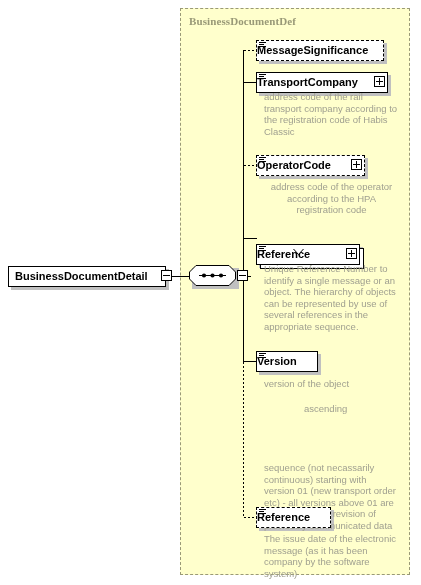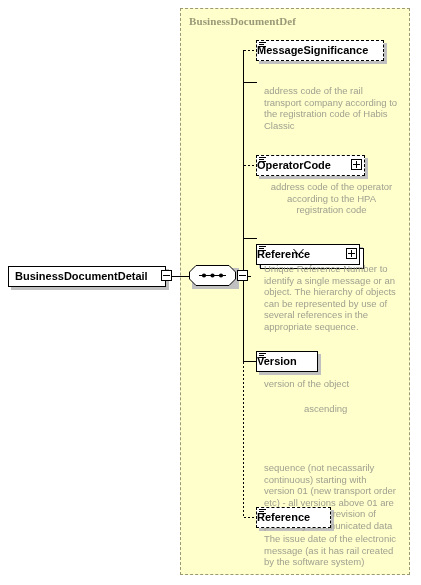--- a/index.html
+++ b/index.html
@@ -170,21 +170,33 @@
       <span class="label">MessageSignificance</span>
     </div>
     <div class="elglyph">
         <i></i>
         <i></i>
         <i></i>
       </div>
   </div>
 
   <div class="ln h" style="left:244px;top:82px;width:13px;"></div>
-  <div class="desc" style="left:264px;top:85px;">address code of the rail transport company according to the registration code of Habis Classic</div>
+  <div class="node" style="left:256px;top:72px;width:132px;">
+    <div class="shadow"></div>
+    <div class="body">
+      <span class="label">TransportCompany</span>
+    </div>
+    <div class="elglyph">
+        <i></i>
+        <i></i>
+        <i></i>
+      </div>
+    <div class="expander plus" style="right:3px;top:4px;"></div>
+  </div>
+  <div class="desc" style="left:264px;top:91px;">address code of the rail transport company according to the registration code of Habis Classic</div>
 
   <div class="dln h" style="left:244px;top:165px;width:13px;"></div>
   <div class="node optional" style="left:256px;top:155px;width:109px;">
     <div class="shadow"></div>
     <div class="body">
       <span class="label">OperatorCode</span>
     </div>
     <div class="elglyph">
         <i></i>
         <i></i>
@@ -237,15 +249,15 @@
     <div class="shadow"></div>
     <div class="body">
       <span class="label">Reference</span>
     </div>
     <div class="elglyph">
         <i></i>
         <i></i>
         <i></i>
       </div>
   </div>
-  <div class="desc" style="left:264px;top:533px;">The issue date of the electronic message (as it has rail created by the software system)</div>
+  <div class="desc" style="left:264px;top:533px;">The issue date of the electronic message (as it has been company by the software system)</div>
 
 </div>
 
 </body></html>

